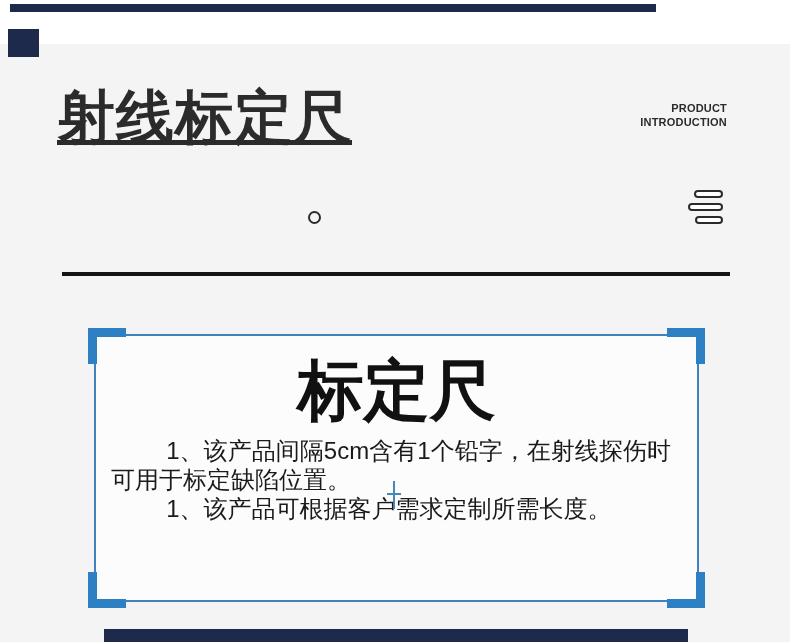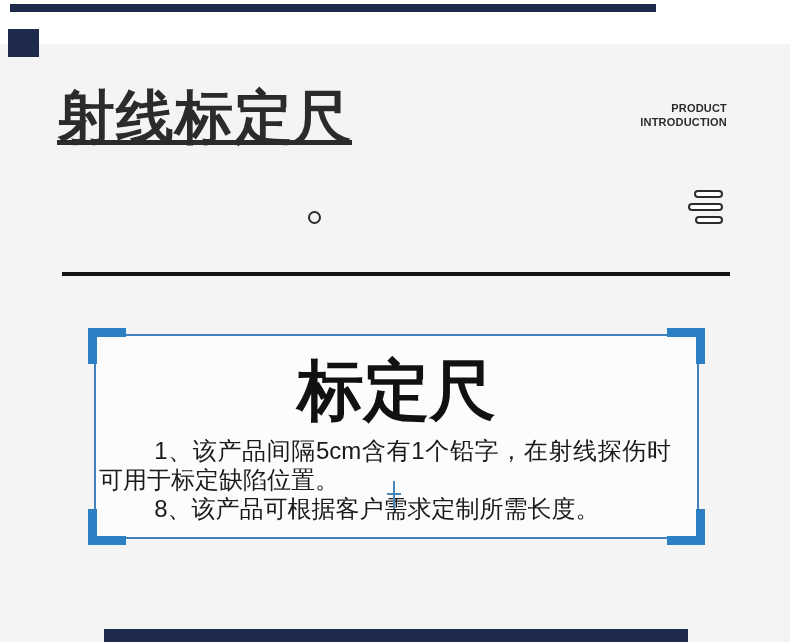--- a/index.html
+++ b/index.html
@@ -37,34 +37,34 @@
     position:absolute;left:687px;top:190px;width:36px;
     display:flex;flex-direction:column;align-items:flex-end;gap:5px;
   }
   .pill{display:block;height:8px;border:2px solid var(--accent);border-radius:4px;background:var(--band);}
   .pill.p1{width:29px;}
   .pill.p2{width:35px;}
   .pill.p3{width:28px;}
   .rule{position:absolute;left:62px;top:272px;width:668px;height:4px;background:var(--rule);}
 
   .card{
-    position:absolute;left:94px;top:334px;width:605px;height:205px;
+    position:absolute;left:94px;top:334px;width:605px;height:268px;
     background:var(--card_bg);border:2px solid var(--card_border);
   }
   .bracket{position:absolute;width:38px;height:36px;}
   .bracket.tl{left:-8px;top:-8px;border-left:9px solid var(--bracket);border-top:9px solid var(--bracket);}
   .bracket.tr{right:-8px;top:-8px;border-right:9px solid var(--bracket);border-top:9px solid var(--bracket);}
   .bracket.bl{left:-8px;bottom:-8px;border-left:9px solid var(--bracket);border-bottom:9px solid var(--bracket);}
   .bracket.br{right:-8px;bottom:-8px;border-right:9px solid var(--bracket);border-bottom:9px solid var(--bracket);}
   .card-title{
     margin-top:16px;text-align:center;
     font-size:66px;line-height:76px;font-weight:900;color:var(--title);
     letter-spacing:0;
   }
-  .card-text{margin:8px 26px 0 3px;}
+  .card-text{margin:8px 26px 0 15px;}
   .card-text p{
     font-size:24px;line-height:29px;color:var(--text);
     text-indent:2.3em;text-align:justify;
   }
   .cursor-mark{position:absolute;left:387px;top:481px;width:14px;height:28px;}
   .cursor-mark .v{position:absolute;left:6px;top:0;width:2px;height:28px;background:var(--cursor);}
   .cursor-mark .h{position:absolute;left:0;top:12px;width:14px;height:2px;background:var(--cursor);}
 </style>
 </head>
 <body>
@@ -90,20 +90,20 @@
 </header>
 
 <section class="card">
   <span class="bracket tl"></span>
   <span class="bracket tr"></span>
   <span class="bracket bl"></span>
   <span class="bracket br"></span>
   <h2 class="card-title">标定尺</h2>
   <div class="card-text">
     <p>1、该产品间隔5cm含有1个铅字，在射线探伤时可用于标定缺陷位置。</p>
-    <p>8、该产品可根据客户需求定制所需长度。</p>
+    <p>1、该产品可根据客户需求定制所需长度。</p>
   </div>
 </section>
 
 <div class="cursor-mark">
   <span class="v"></span>
   <span class="h"></span>
 </div>
 
 </body></html>

